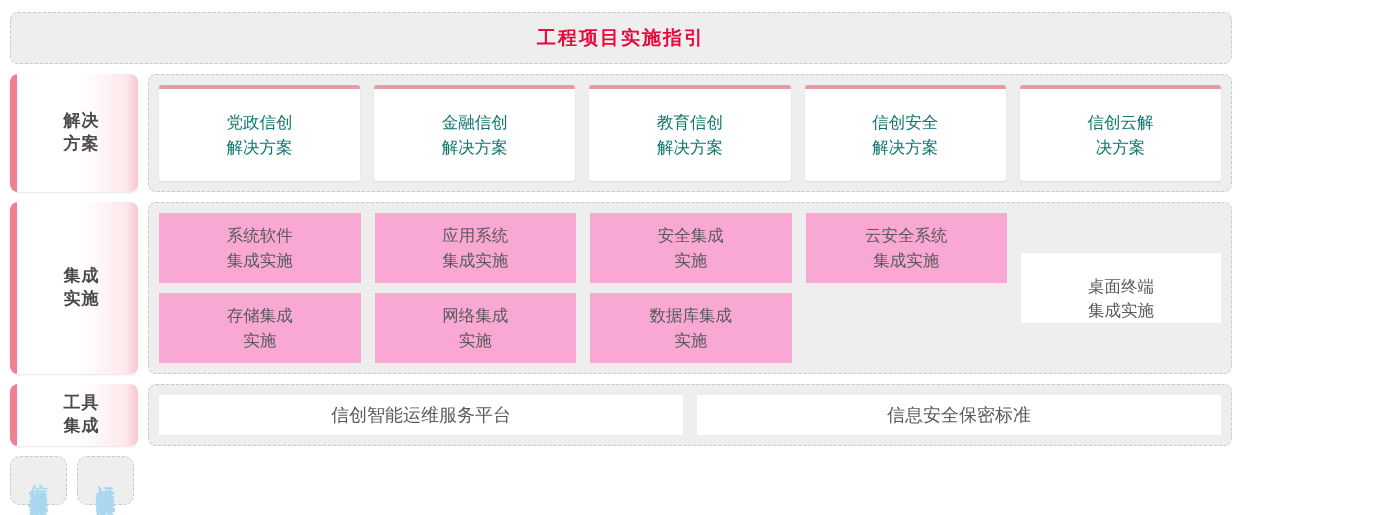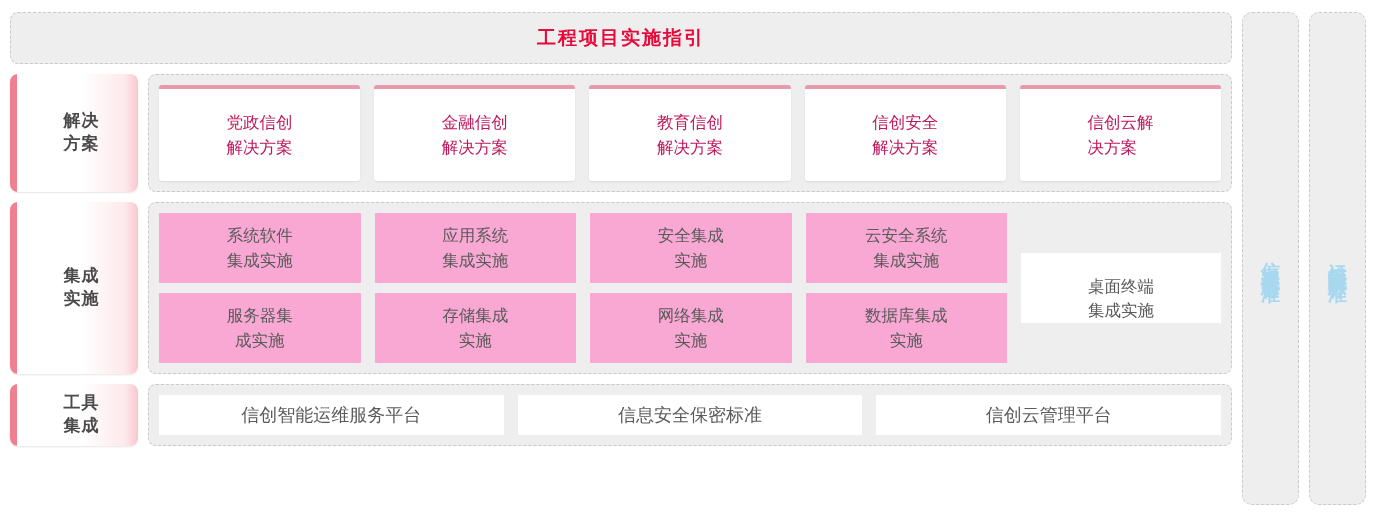--- a/index.html
+++ b/index.html
@@ -14,21 +14,21 @@
     overflow: hidden;
   }
 
   .page {
     position: relative;
     width: 1390px;
     height: 515px;
     box-sizing: border-box;
     padding: 12px 10px 10px 10px;
     display: flex;
-    flex-direction: row;
+    flex-direction: column;
     gap: 10px;
   }
 
   
   .main-col {
     width: 1222px;
     display: flex;
     flex-direction: column;
     gap: 10px;
   }
@@ -106,23 +106,24 @@
     flex: 1 1 0;
     background: #ffffff;
     border-radius: 3px;
     border-top: 4px solid #e79aa8;
     box-shadow: 0 1px 2px rgba(0,0,0,0.08);
     display: flex;
     align-items: center;
     justify-content: center;
   }
   .sol-card-text {
-    color: #be185d;
+    color: #0f766e;
     font-size: 16.5px;
     line-height: 1.5;
+    text-align: center;
     white-space: pre-line;
   }
 
   
   .panel-integration {
     align-items: stretch;
   }
   .int-grid {
     flex: 1 1 0;
     display: grid;
@@ -256,24 +257,20 @@
           </div>
           <div class="int-card">
             <span class="int-card-text">安全集成
 实施</span>
           </div>
           <div class="int-card">
             <span class="int-card-text">云安全系统
 集成实施</span>
           </div>
           <div class="int-card">
-            <span class="int-card-text">服务器集
-成实施</span>
-          </div>
-          <div class="int-card">
             <span class="int-card-text">存储集成
 实施</span>
           </div>
           <div class="int-card">
             <span class="int-card-text">网络集成
 实施</span>
           </div>
           <div class="int-card">
             <span class="int-card-text">数据库集成
 实施</span>
@@ -293,23 +290,20 @@
         <span class="row-label-text">工具
 集成</span>
       </div>
       <div class="panel">
         <div class="tool-card">
           <span class="tool-card-text">信创智能运维服务平台</span>
         </div>
         <div class="tool-card">
           <span class="tool-card-text">信息安全保密标准</span>
         </div>
-        <div class="tool-card">
-          <span class="tool-card-text">信创云管理平台</span>
-        </div>
       </div>
     </div>
 
 
   </div>
 
   <div class="side-col">
     <div class="std-col">
       <span class="std-col-text">信息安全保密标准</span>
     </div>

